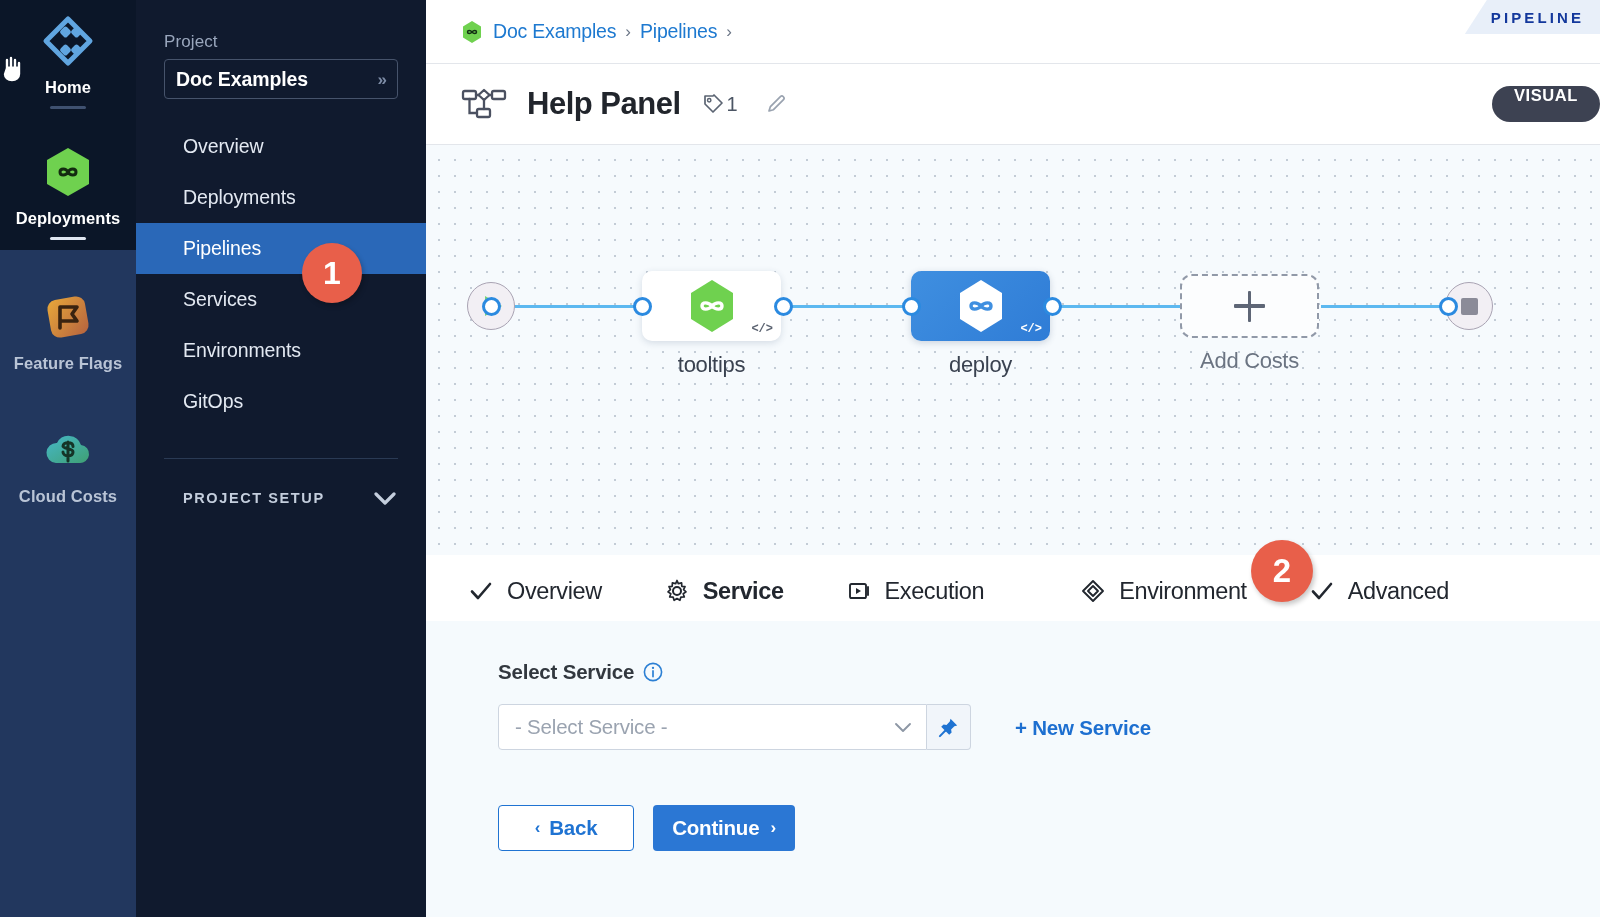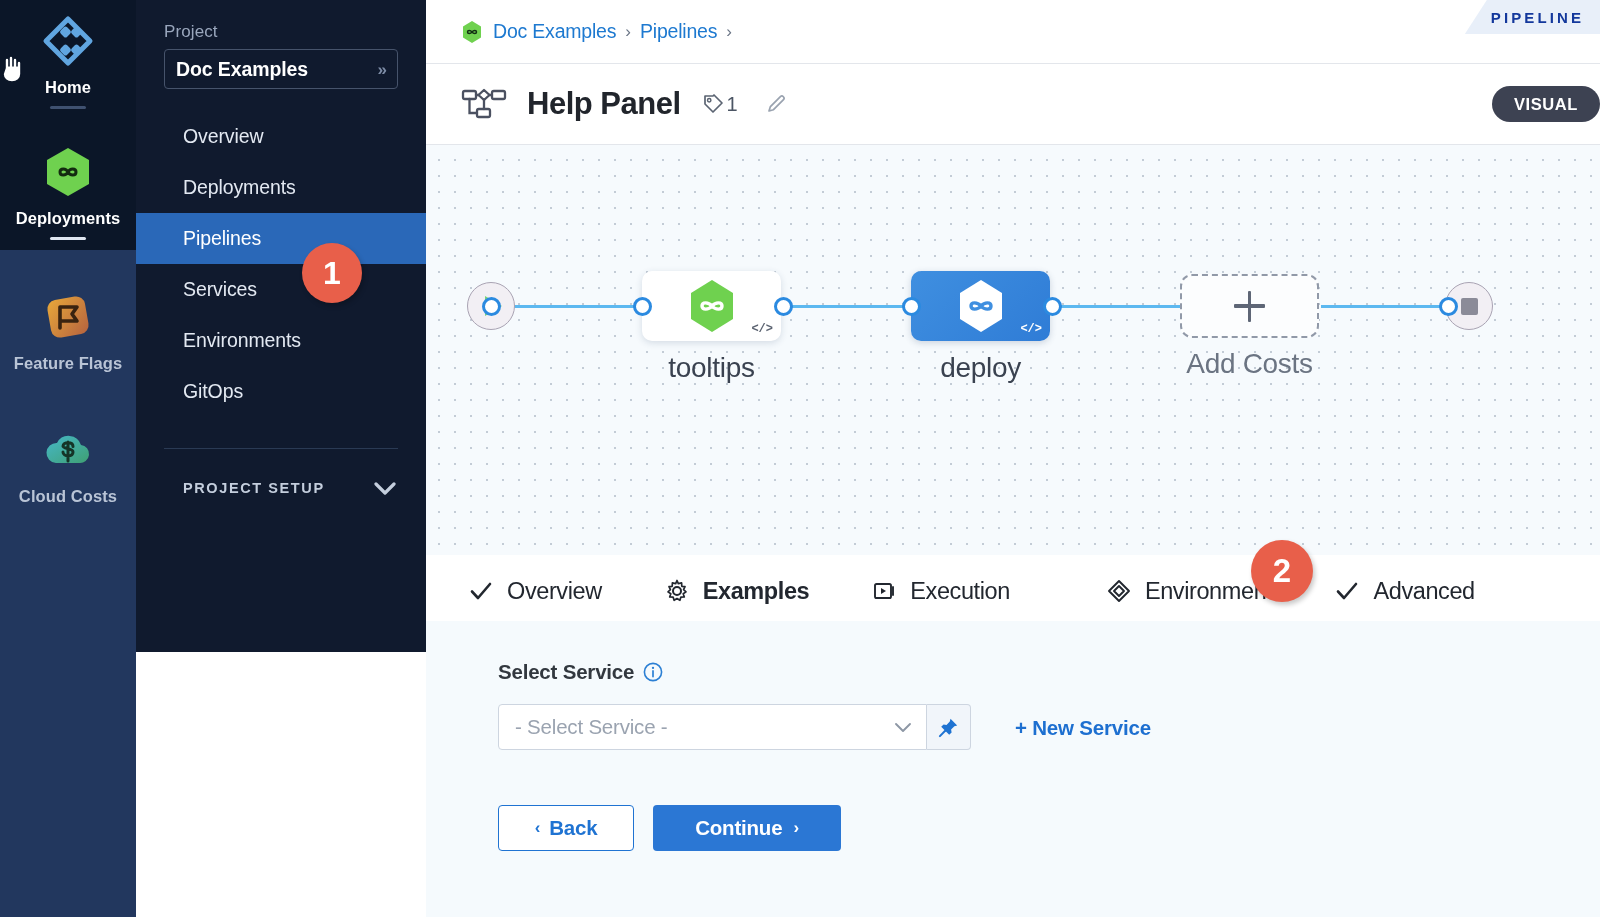--- a/index.html
+++ b/index.html
@@ -35,22 +35,22 @@
   }
   .rail-underline.bright { background: #dfe6f0; }
 
   .cursor-hand {
     position: absolute; left: 0px; top: 52px; width: 26px; height: 30px;
     z-index: 40; pointer-events: none;
   }
 
   
   .proj {
-    width: 290px; flex: 0 0 290px; height: 652px;
-    background: #101a2e; position: relative; padding-top: 22px;
+    width: 290px; flex: 0 0 290px; height: 917px;
+    background: #101a2e; position: relative; padding-top: 32px;
   }
   .proj-cap {
     color: #9aa7bd; font-size: 17px; padding: 0 28px 7px; letter-spacing: .1px;
   }
   .proj-select {
     margin: 0 28px; height: 40px; border: 1px solid #46536b; border-radius: 4px;
     display: flex; align-items: center; justify-content: space-between;
     padding: 0 10px 0 11px; cursor: pointer;
   }
   .proj-select-name {
@@ -104,33 +104,33 @@
   .page-title {
     font-size: 31px; font-weight: 700; color: #21252c; letter-spacing: -.5px;
   }
   .tag-wrap { display: flex; align-items: center; margin-left: 21px; cursor: pointer; }
   .tag-ico { width: 22px; height: 22px; }
   .tag-count { font-size: 20px; color: #4b5564; margin-left: 3px; }
   .pencil-ico { width: 22px; height: 22px; margin-left: 27px; cursor: pointer; }
   .visual-pill {
     position: absolute; right: 0px; top: 22px; height: 36px;
     background: #3d4252; color: #ffffff; border-radius: 18px;
-    display: flex; align-items: center; padding: 0 22px;
+    display: flex; align-items: flex-start; padding: 0 22px;
     font-size: 16.5px; font-weight: 700; letter-spacing: .6px; cursor: pointer;
   }
 
   
   .canvas {
     height: 410px; position: relative; overflow: hidden;
     background-color: #f6fafd;
     background-image: radial-gradient(circle, #c3ccd6 1.15px, transparent 1.2px);
     background-size: 16px 16px; background-position: 5px 7px;
   }
   .node-lbl {
-    position: absolute; font-size: 28px; color: #3a4250;
+    position: absolute; font-size: 22px; color: #3a4250;
     text-align: center; letter-spacing: -.3px; white-space: nowrap;
   }
   .edge {
     position: absolute; height: 3px;
     background: #5cb8f0; top: 160px;
   }
   .port {
     position: absolute; width: 19px; height: 19px; border-radius: 50%;
     background: #ffffff; border: 3.4px solid #2b8ae0; top: 152px; z-index: 4;
   }
@@ -219,21 +219,21 @@
   .btn-row { position: absolute; left: 72px; top: 184px; display: flex; align-items: center; }
   .btn {
     height: 46px; border-radius: 4px; display: flex; align-items: center;
     justify-content: center; cursor: pointer; font-size: 20.5px; font-weight: 700;
     letter-spacing: -.2px;
   }
   .btn-back {
     width: 136px; background: #ffffff; border: 1.6px solid #1f73d2; color: #1f73d2;
   }
   .btn-cont {
-    width: 188px; background: #2b77d4; color: #ffffff; margin-left: 19px;
+    width: 142px; background: #2b77d4; color: #ffffff; margin-left: 19px;
   }
   .caret { font-size: 17px; font-weight: 700; }
 
   
   .badge {
     position: absolute; border-radius: 50%; background: #e85f4a; color: #ffffff;
     display: flex; align-items: center; justify-content: center;
     font-weight: 700; z-index: 60;
     box-shadow: 2px 3px 5px rgba(0,0,0,.22);
   }
@@ -441,21 +441,21 @@
           <path d="M4 13.5 L10 20 L22 6" fill="none" stroke="#22272f" stroke-width="2.6" stroke-linecap="round" stroke-linejoin="round"></path>
         </svg>
         <span class="tab-label">Overview</span>
       </div>
 
       <div class="tab active">
         <svg class="tab-ico" viewBox="0 0 26 26">
           <circle cx="13" cy="13" r="4" fill="none" stroke="#22272f" stroke-width="2"></circle>
           <path d="M13 2.5 L14.3 5.6 L17.6 4.9 L17.8 8.3 L21 8.6 L19.6 11.7 L22 13.9 L19.2 15.8 L20.3 19 L16.9 19.1 L15.9 22.3 L13 20.5 L10.1 22.3 L9.1 19.1 L5.7 19 L6.8 15.8 L4 13.9 L6.4 11.7 L5 8.6 L8.2 8.3 L8.4 4.9 L11.7 5.6 Z" fill="none" stroke="#22272f" stroke-width="1.7" stroke-linejoin="round"></path>
         </svg>
-        <span class="tab-label">Examples</span>
+        <span class="tab-label">Service</span>
       </div>
 
       <div class="tab">
         <svg class="tab-ico" viewBox="0 0 26 26">
           <rect x="4" y="6" width="16" height="14" rx="1.6" fill="none" stroke="#22272f" stroke-width="1.9"></rect>
           <path d="M10 10 L15 13 L10 16 Z" fill="#22272f"></path>
           <path d="M22 9 L22 17" stroke="#22272f" stroke-width="1.9" stroke-linecap="round"></path>
         </svg>
         <span class="tab-label">Execution</span>
       </div>

